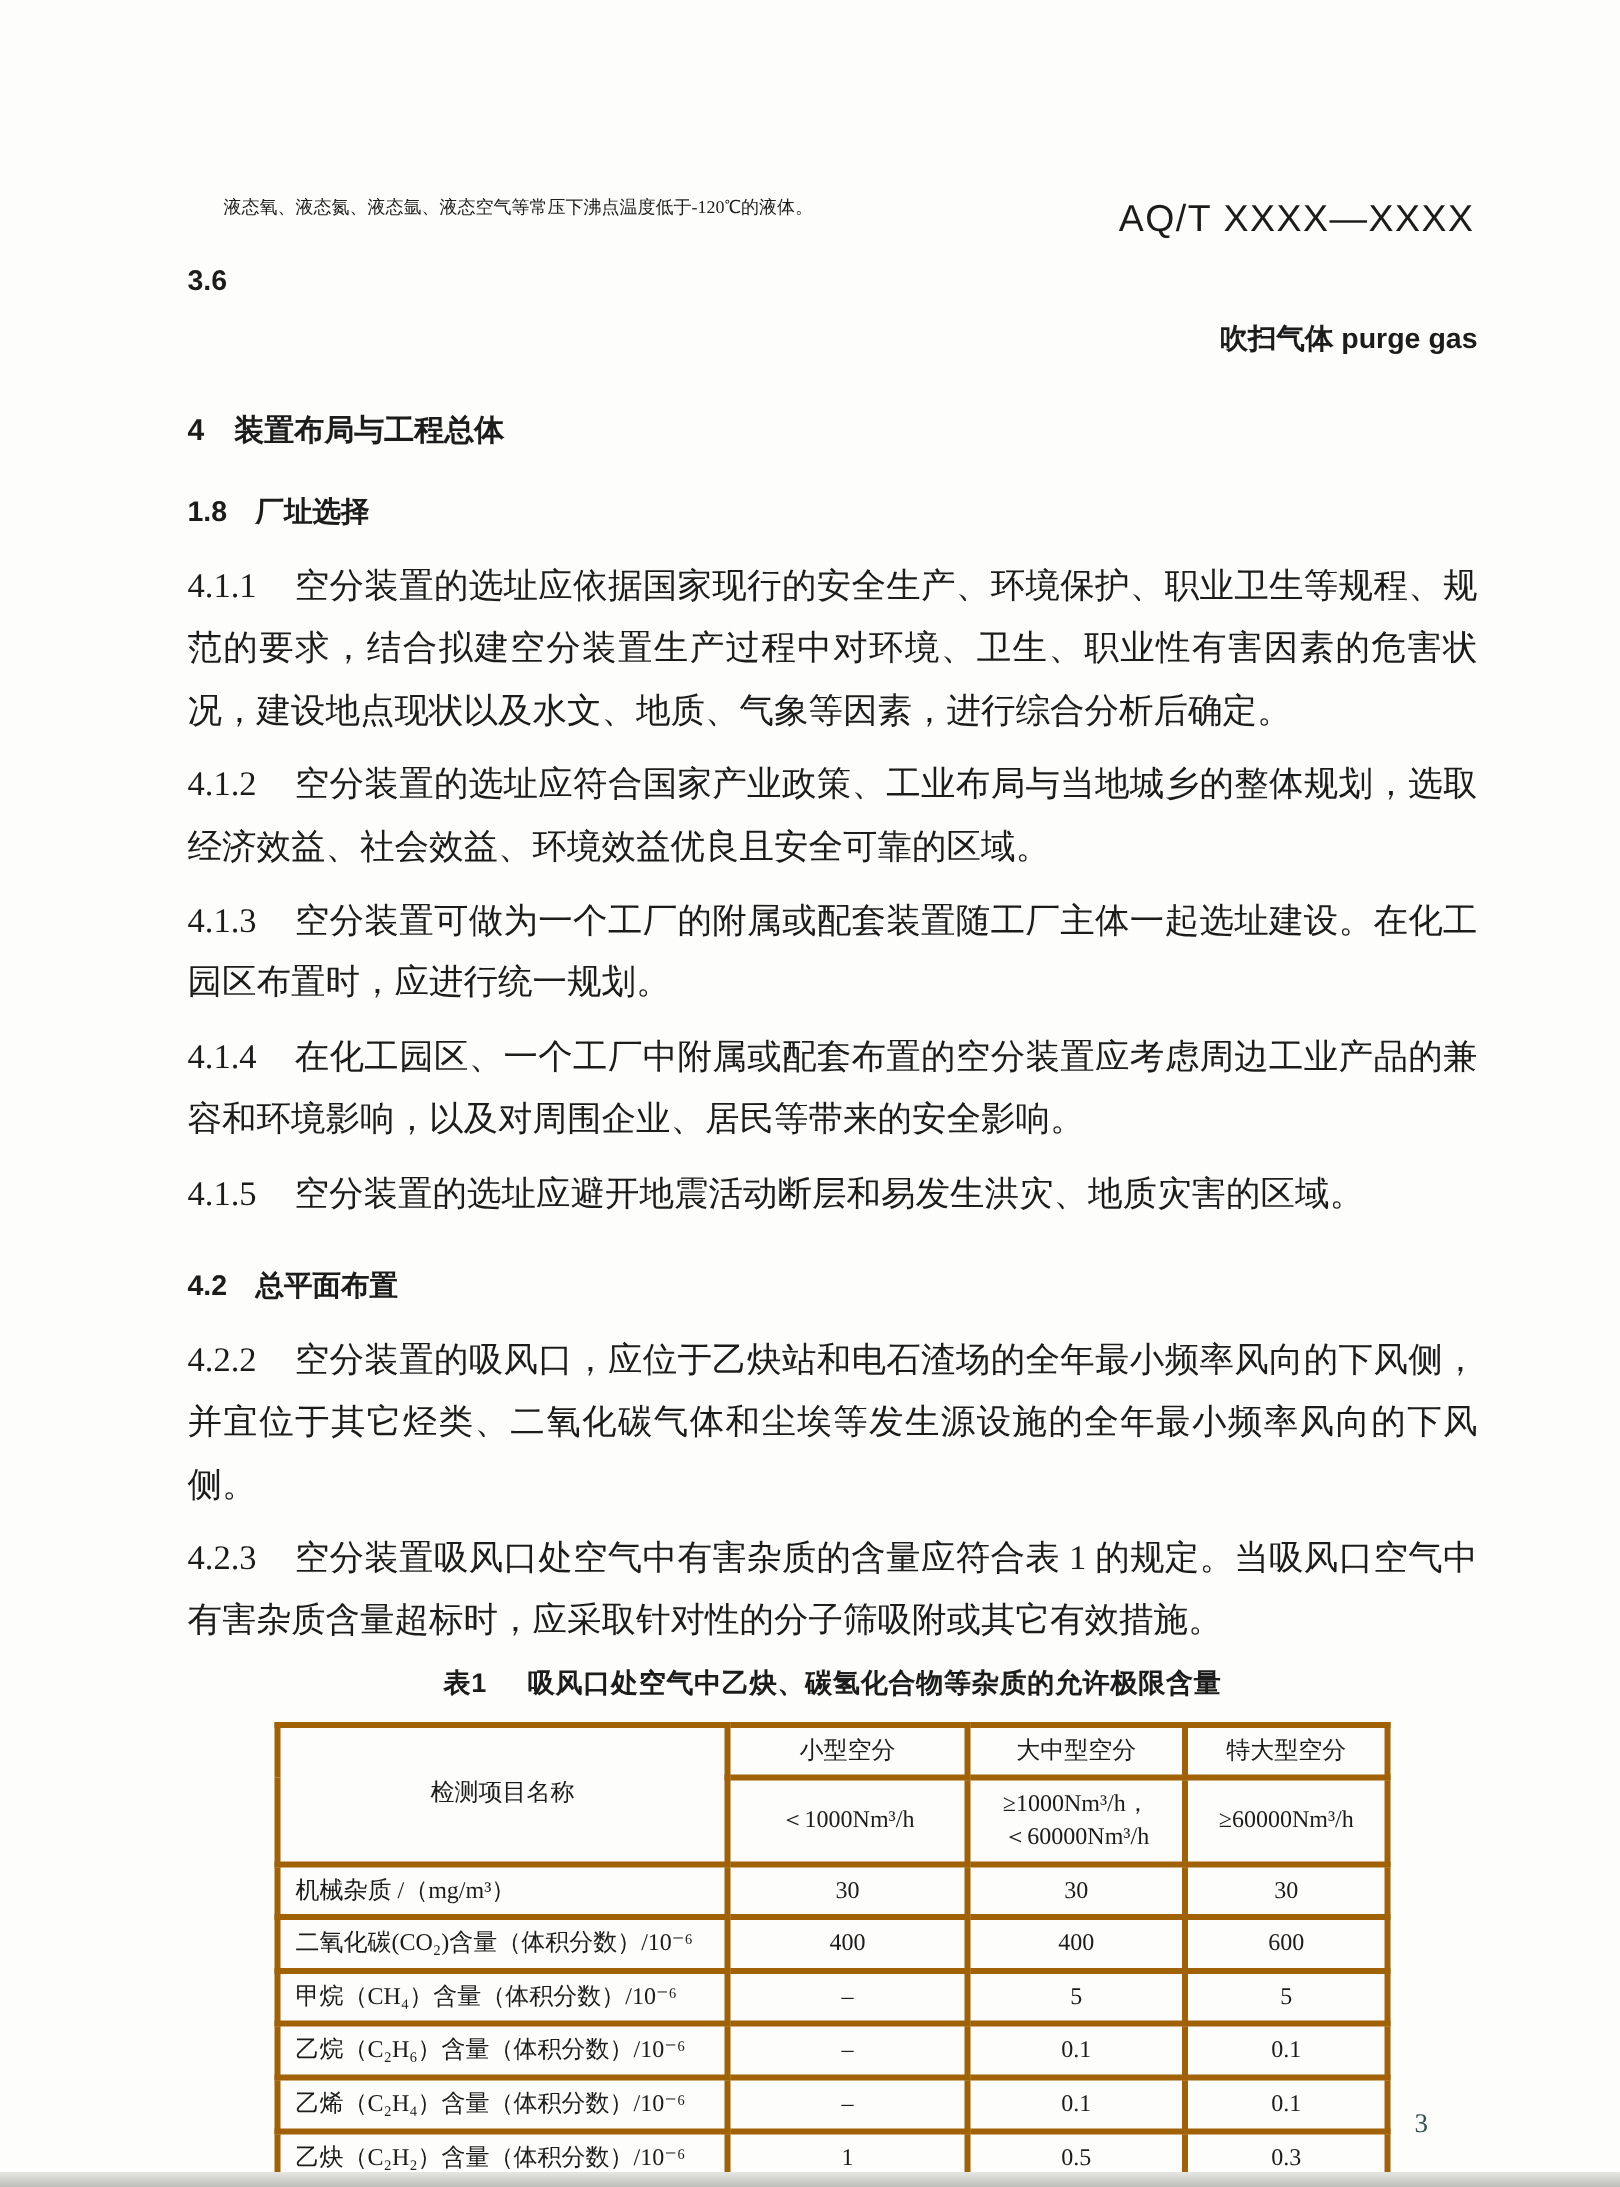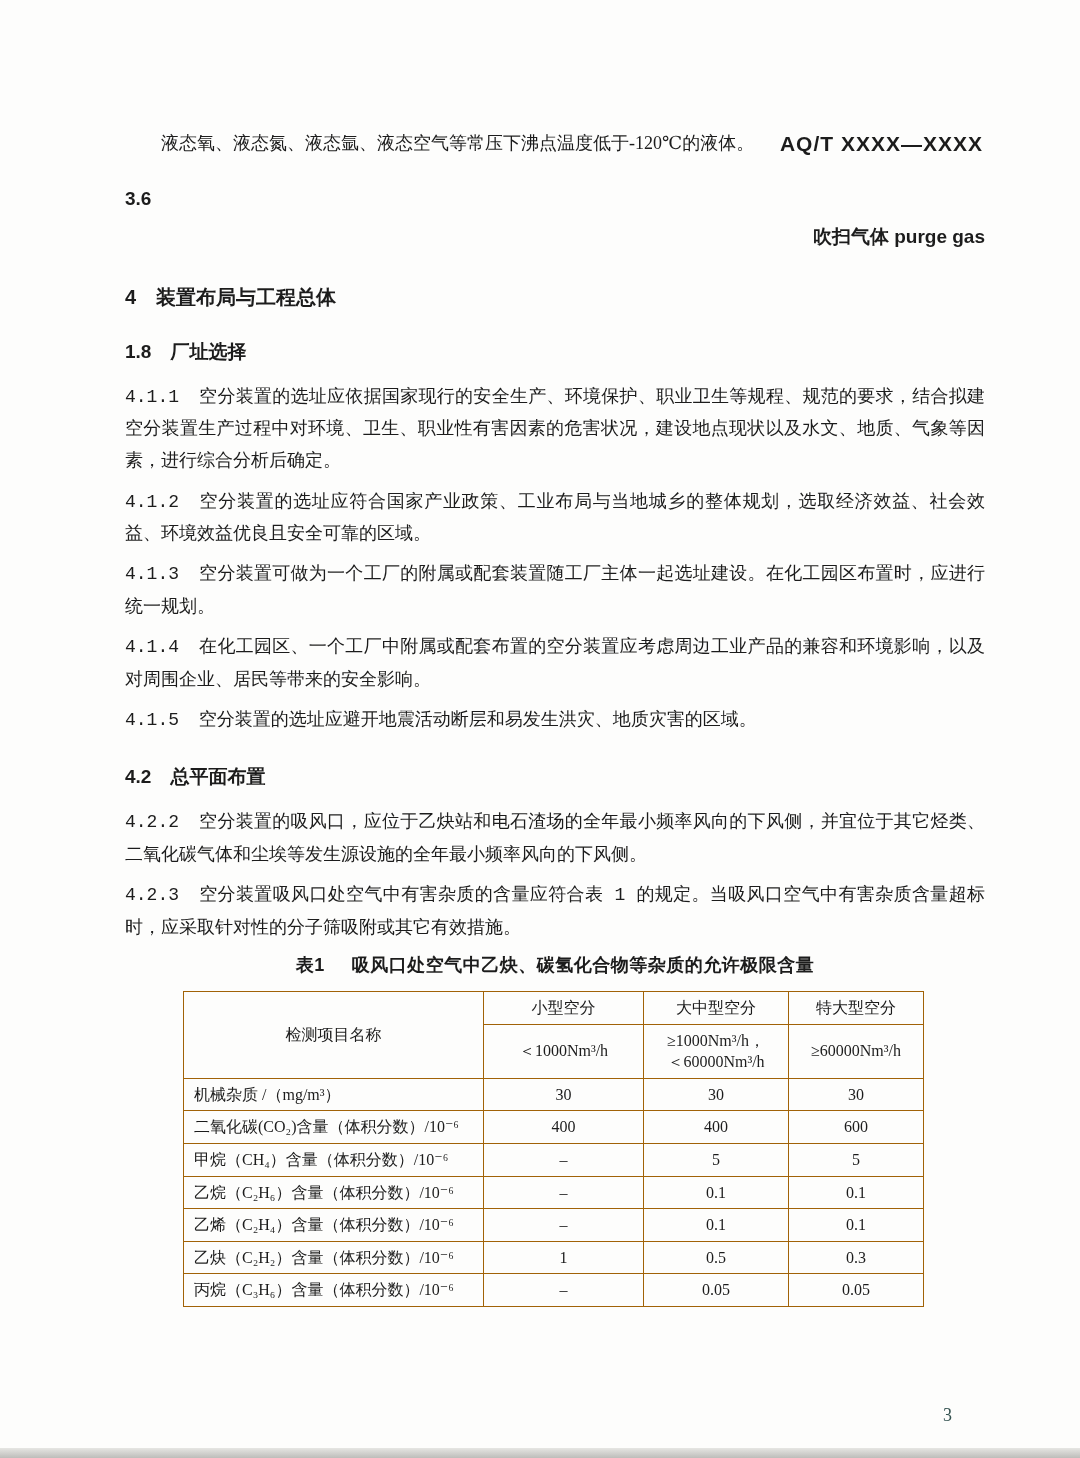--- a/index.html
+++ b/index.html
@@ -15,29 +15,30 @@
     width:1080px;height:1458px;
     background:#fdfdfc;
     box-sizing:border-box;
     padding:128px 95px 0 125px;
     overflow:hidden;
   }
   .doc-number{
     position:absolute;
     top:132px;right:97px;
     font-family:"Liberation Sans","DejaVu Sans",sans-serif;
-    font-weight:bold;
-    font-size:21px;
+    font-weight:normal;
+    font-size:25px;
     letter-spacing:1px;
   }
   .para{
-    font-size:18px;
+    font-size:12px;
     line-height:1.75;
     margin:0 0 10px 0;
     text-align:justify;
+    font-family:Liberation Serif, serif;
   }
   .indent-2{ text-indent:2em; }
   .pad-2{ padding-left:2em;text-align:right; }
   .hei{
     font-family:"Liberation Sans","DejaVu Sans",sans-serif;
     font-weight:bold;
   }
   .term-number{
     font-family:"Liberation Sans","DejaVu Sans",sans-serif;
     font-weight:bold;
@@ -50,45 +51,44 @@
   }
   .section-title{
     font-size:20px;
     margin:34px 0 22px 0;
   }
   .sub-title{
     font-size:19px;
     margin:28px 0 16px 0;
   }
   .clause{
-    font-size:18px;
+    font-size:23px;
     line-height:1.8;
     margin:0 0 8px 0;
     text-align:justify;
-    font-family:Liberation Mono, monospace;
   }
   .clause .num{ margin-right:1.1em; white-space:nowrap; }
   .table-caption{
     font-family:"Liberation Sans","DejaVu Sans",sans-serif;
     font-weight:bold;
     font-size:18px;
     text-align:center;
     margin:9px 0 14px 0;
     letter-spacing:.5px;
   }
   .table-caption .cap-no{ margin-right:1.5em; }
   table.limits{
     border-collapse:collapse;
     margin-left:58px;
     width:740px;
     font-size:16px;
     table-layout:fixed;
   }
   table.limits th, table.limits td{
-    border:1px solid #a16207;
+    border:4px solid #a16207;
     padding:5px 8px;
     text-align:center;
     font-weight:normal;
     vertical-align:middle;
     line-height:1.35;
   }
   table.limits col.c0{width:300px;}
   table.limits col.c1{width:160px;}
   table.limits col.c2{width:145px;}
   table.limits col.c3{width:135px;}

